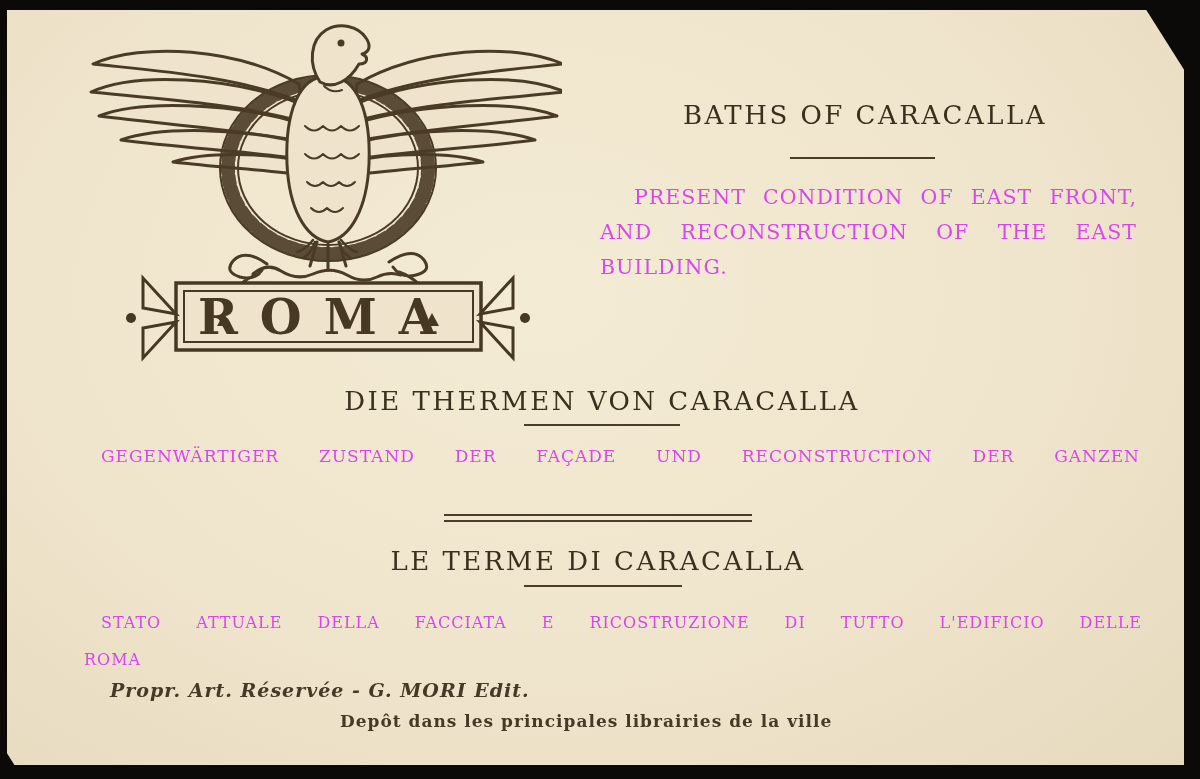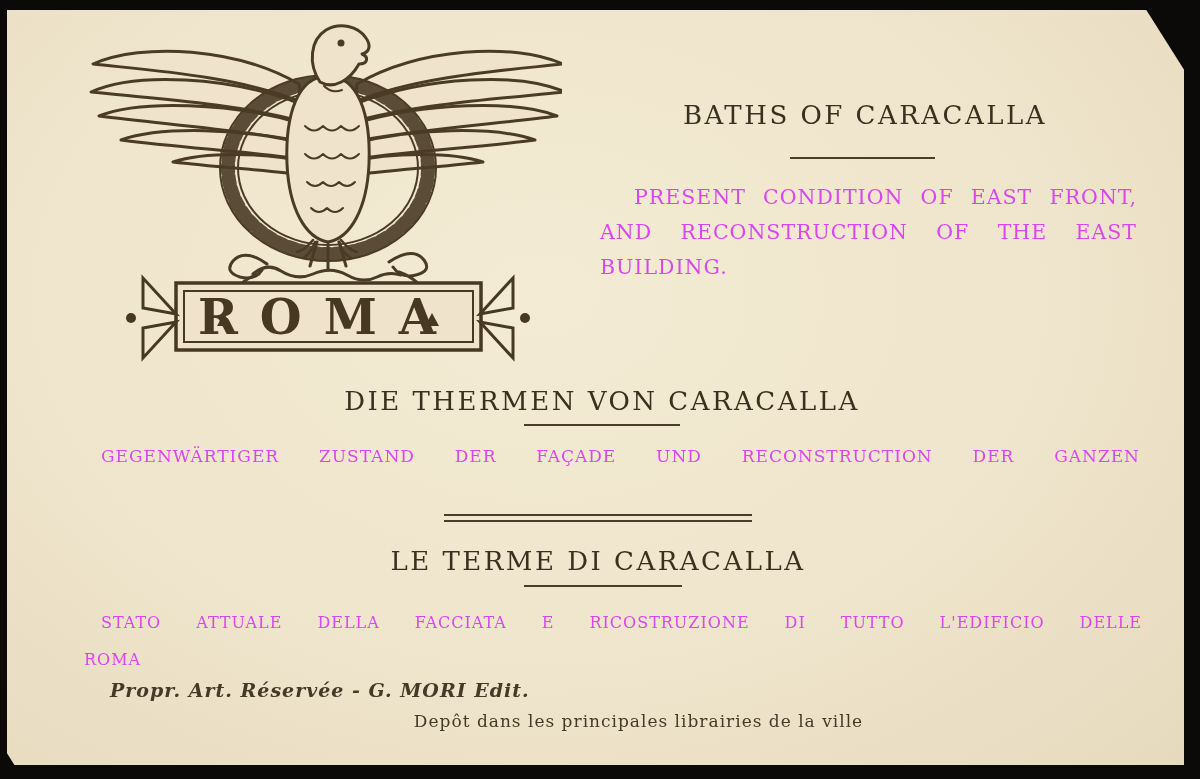--- a/index.html
+++ b/index.html
@@ -21,21 +21,21 @@
   .abs{position:absolute;}
   .title{font-weight:normal;letter-spacing:2.5px;text-align:center;font-size:26px;color:#39301f;}
   .rule{position:absolute;border-top:2px solid #4a3e2a;}
   .rule-double{position:absolute;height:4px;border-top:2px solid #4a3e2a;border-bottom:2px solid #4a3e2a;}
   .para{font-size:20.5px;letter-spacing:1px;word-spacing:5px;color:#d946ef;}
   .para .line{display:block;}
   .j{text-align:justify;text-align-last:justify;}
   .indent{text-indent:34px;}
   .indent-s{text-indent:17px;}
   .imprint-rights{font-style:italic;font-weight:bold;font-size:19px;letter-spacing:1px;color:#453a28;}
-  .imprint-depot{font-weight:normal;font-size:17px;letter-spacing:1px;text-align:center;color:#453a28;margin-left:46px;}
+  .imprint-depot{font-weight:bold;font-size:17px;letter-spacing:1px;text-align:left;color:#453a28;}
   svg text{font-family:"DejaVu Serif","Liberation Serif",serif;}
 </style>
 </head>
 <body>
 
 <div class="stage">
   <div class="paper"></div>
 
   <svg class="abs" style="left:76px;top:2px;" width="486" height="364" viewBox="0 0 484 364">
     <g stroke="#4a3b27" fill="none" stroke-width="3" stroke-linecap="round" stroke-linejoin="round">

